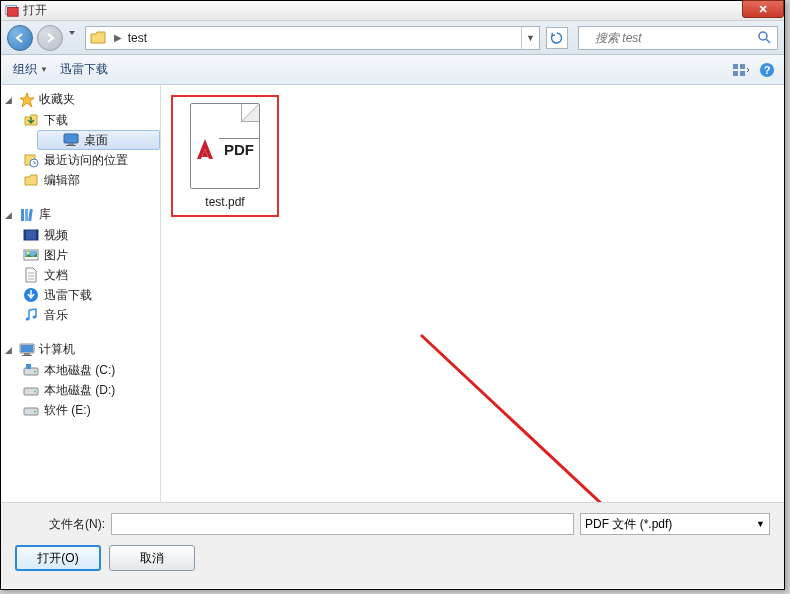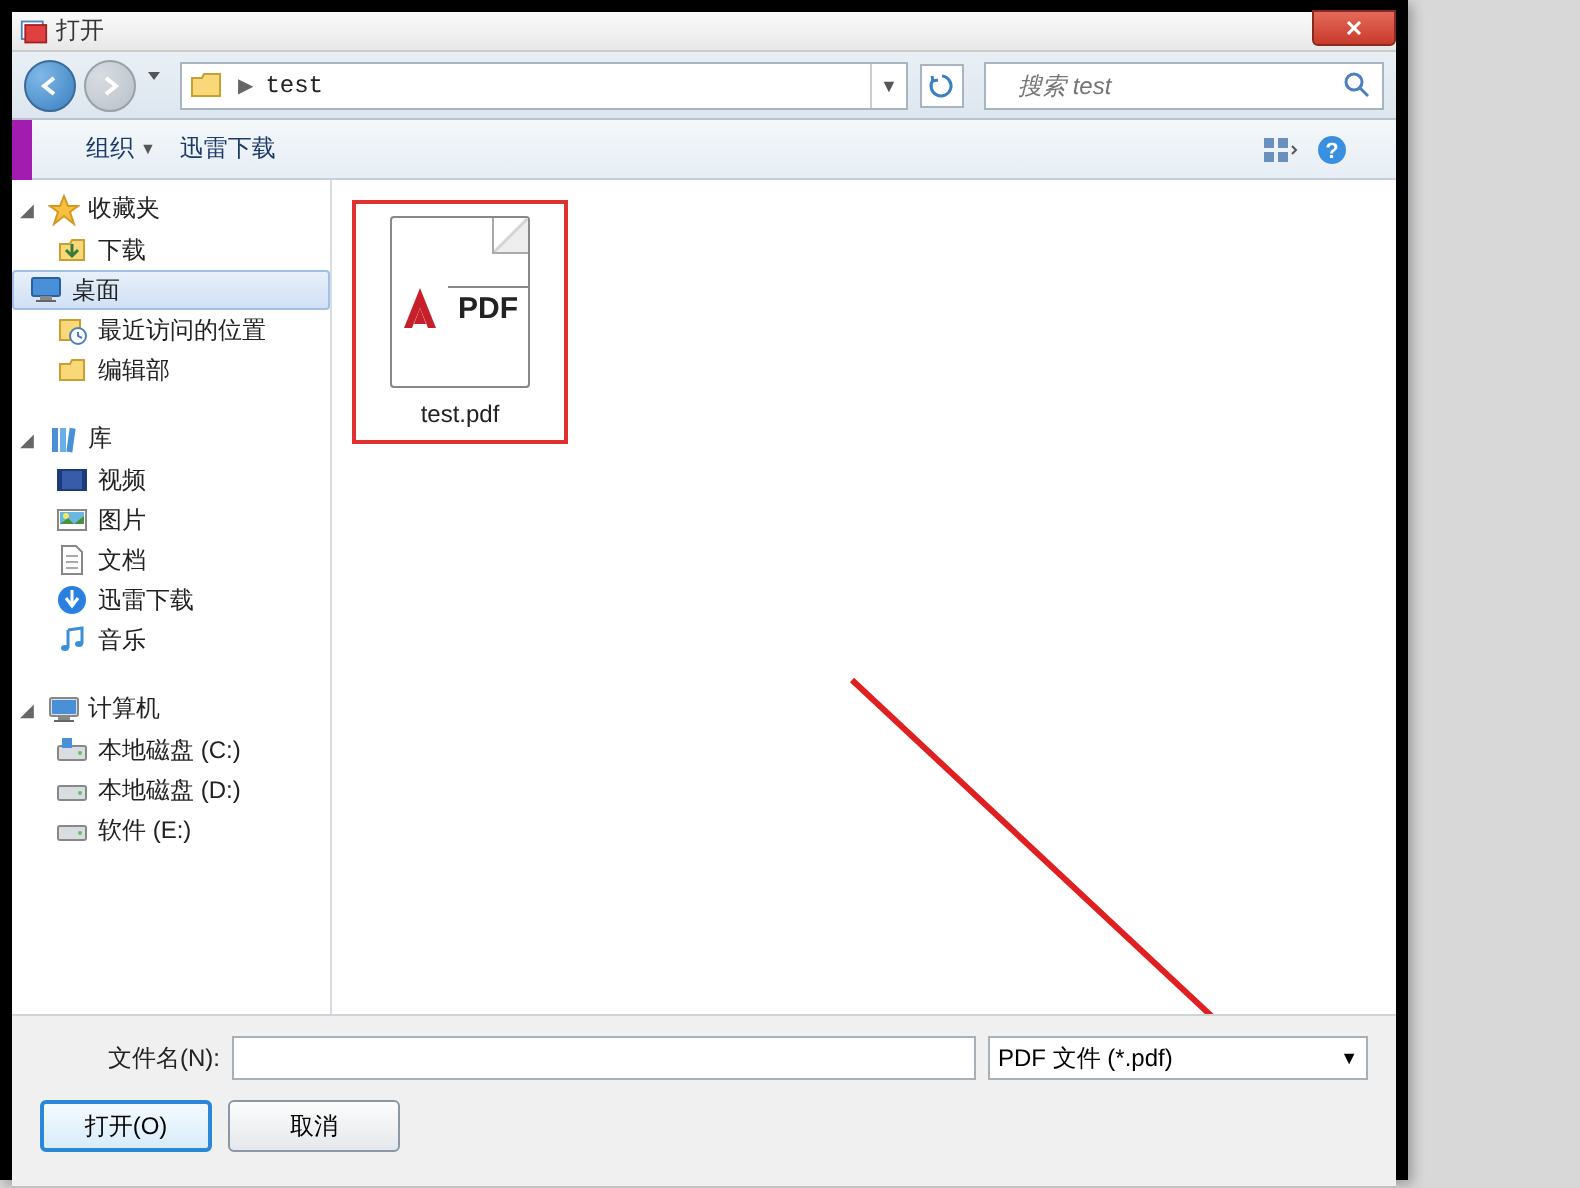--- a/index.html
+++ b/index.html
@@ -1,56 +1,56 @@
 <!DOCTYPE html>
 <html><head>
 <meta charset="utf-8">
 <style>
 * { box-sizing: border-box; margin: 0; padding: 0; font-family: "Microsoft YaHei", "Segoe UI", sans-serif; }
 body { width: 790px; height: 594px; background: #d8d8d8; position: relative; overflow: hidden; }
 
-.dialog { position: absolute; left: 0; top: 0; width: 704px; height: 590px; background: #a21caf; border: 6px solid #000000; box-shadow: 2px 2px 6px rgba(0,0,0,0.3); }
+.dialog { position: absolute; left: 0; top: 0; width: 785px; height: 590px; background: #ffffff; border: 1px solid #000000; box-shadow: 2px 2px 6px rgba(0,0,0,0.3); }
 
 .titlebar { height: 20px; background: linear-gradient(#fafafa,#e8e8e8); display:flex; align-items:center; padding: 0 4px; border-bottom:1px solid #ccc; position:relative;}
 .titlebar .ticon { width:14px; height:14px; margin-right:4px; display:inline-block; }
 .titlebar .ttxt { font-size: 12px; color:#333; }
 .closebtn { position:absolute; right:0; top:-1px; width:42px; height:18px; background:linear-gradient(#e46a5a,#c83a2a); border:1px solid #8a2a1e; border-radius:0 0 3px 3px; display:flex; align-items:center; justify-content:center; color:#fff; font-size:11px; font-weight:bold;}
 
 .navrow { height: 34px; background: linear-gradient(#e9eff5,#dde6ef); display:flex; align-items:center; padding:0 6px; gap:4px; border-bottom:1px solid #b8c4d0;}
 .rndbtn { width:26px; height:26px; border-radius:50%; background: radial-gradient(circle at 30% 30%, #7fb8e8, #3a7fc0); border:1px solid #3a6a9a; display:flex; align-items:center;justify-content:center; color:#fff; }
 .rndbtn.dis { background: radial-gradient(circle at 30% 30%, #d8dde2,#b8c0c8); border-color:#9aa0a8; color:#e8e8e8;}
 .dropnav { width:14px; height:20px; }
 .breadcrumb { flex:1; height:24px; background:#fff; border:1px solid #a8b4c0; display:flex; align-items:center; font-size:12px;}
 .breadcrumb .foldicon { width:20px; height:20px; margin:0 2px; display:flex; align-items:center;justify-content:center;}
 .breadcrumb .sep { padding:0 4px; color:#666; font-size:10px;}
-.breadcrumb .crumb { padding:0 2px; color:#222;font-family:Liberation Mono, monospace;}
+.breadcrumb .crumb { padding:0 2px; color:#222;}
 .breadcrumb .spacer { flex:1; }
 .breadcrumb .bcbtn { width:18px; height:22px; border-left:1px solid #ccc; display:flex;align-items:center;justify-content:center; color:#555; font-size:9px;}
 .refreshbtn { width:22px; height:22px; border:1px solid #a8b4c0; background:#fff; margin-left:2px; display:flex;align-items:center;justify-content:center;}
 .searchbox { width:200px; height:24px; background:#fff; border:1px solid #a8b4c0; display:flex; align-items:center; padding:0 4px; margin-left:6px;}
 .searchbox input { border:none; outline:none; flex:1; font-size:12px; color:#888; font-style:italic;margin-left:12px;}
 .searchbox .sicon { width:16px; height:16px; }
 
-.toolbar { height:30px; background:linear-gradient(#f4f8fb,#e6edf4); border-bottom:1px solid #c4d0dc; display:flex; align-items:center; padding:0 21px; font-size:12px;margin-left:10px;}
+.toolbar { height:30px; background:linear-gradient(#f4f8fb,#e6edf4); border-bottom:1px solid #c4d0dc; display:flex; align-items:center; padding:0 6px; font-size:12px;}
 .toolbar .tbitem { padding:2px 6px; color:#1a3a6a; display:flex; align-items:center; gap:3px;}
 .toolbar .tbitem .caret { font-size:8px; color:#555;}
 .toolbar .tbspacer { flex:1; }
 .toolbar .tbicon { width:22px; height:22px; margin-left:4px; display:flex;align-items:center;justify-content:center; border:1px solid transparent;}
 
 .body { display:flex; height: 417px; background:#fff;}
 .sidebar { width:160px; border-right:1px solid #d8dde2; overflow-y:auto; padding:4px 0; font-size:12px;}
 .sbgroup { margin-bottom:14px;}
 .sbhead { display:flex; align-items:center; padding:2px 4px; gap:4px;}
 .sbhead .exp { width:10px; font-size:9px; color:#666;}
 .sbhead .hicon { width:16px; height:16px;}
 .sbhead .htxt { color:#222;}
 .sbitem { display:flex; align-items:center; padding:2px 4px 2px 22px; gap:5px; height:20px;}
 .sbitem .iicon { width:16px; height:16px; flex-shrink:0;}
 .sbitem .itxt { color:#222;}
-.sbitem.sel { background:linear-gradient(#e8f0fa,#d0e0f4); border:1px solid #a0c0e8; border-radius:2px; padding-left:8px;}
+.sbitem.sel { background:linear-gradient(#e8f0fa,#d0e0f4); border:1px solid #a0c0e8; border-radius:2px; padding-left:25px;margin-left:36px;}
 
 .filearea { flex:1; padding:10px; position:relative;}
 .fileitem { width:108px; display:flex; flex-direction:column; align-items:center; padding:6px; border:2px solid #e03030;}
 .fileicon { width:70px; height:86px; background:#fff; border:1px solid #888; border-radius:2px; position:relative; display:flex; flex-direction:row; align-items:center; justify-content:center;}
 .fileicon .corner { position:absolute; top:0; right:0; width:18px; height:18px; background:linear-gradient(135deg,#fff 0%,#fff 45%,#ccc 50%,#eee 55%,#eee 100%); border-left:1px solid #aaa; border-bottom:1px solid #aaa;}
 .fileicon .logo { color:#c8202a; font-size:24px; font-weight:bold; margin-top:6px;}
 .fileicon .ext { font-size:15px; font-weight:bold; color:#222; margin-top:4px; border-top:1px solid #888; padding-top:2px; width:50px; text-align:center;}
 .filelabel { font-size:12px; margin-top:6px; color:#222;}
 
 .arrow-annot { position:absolute; pointer-events:none; }

